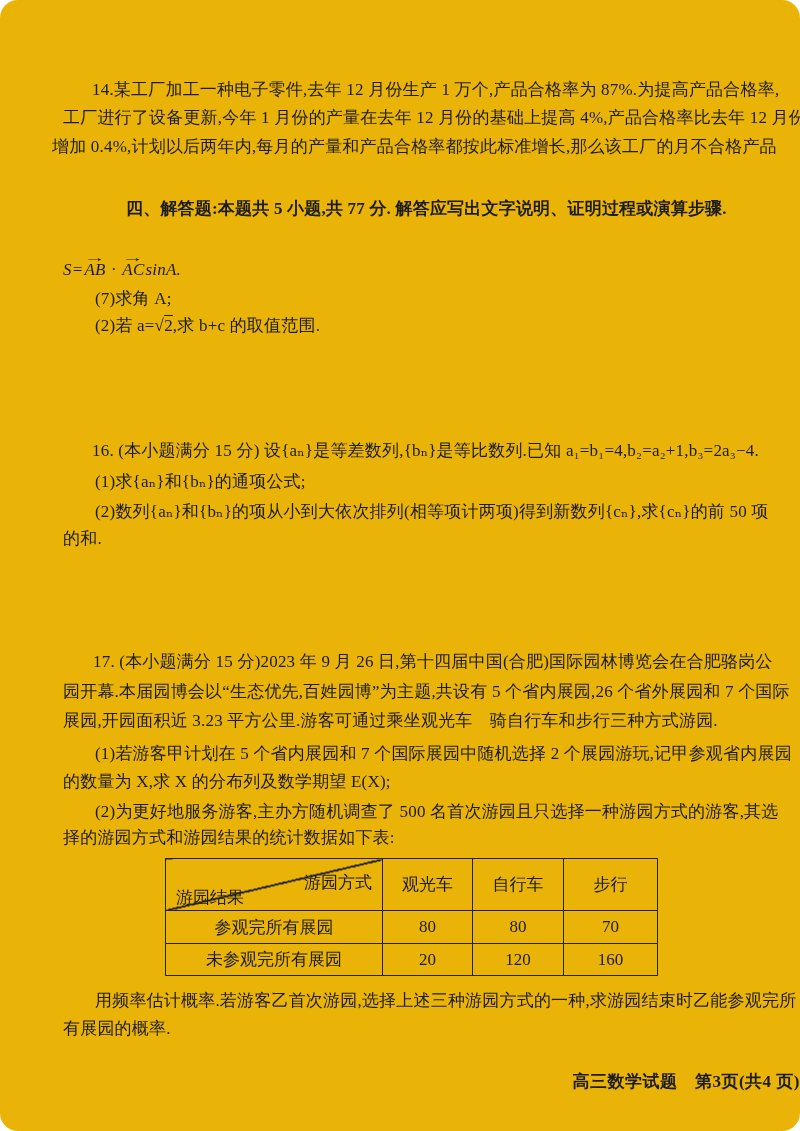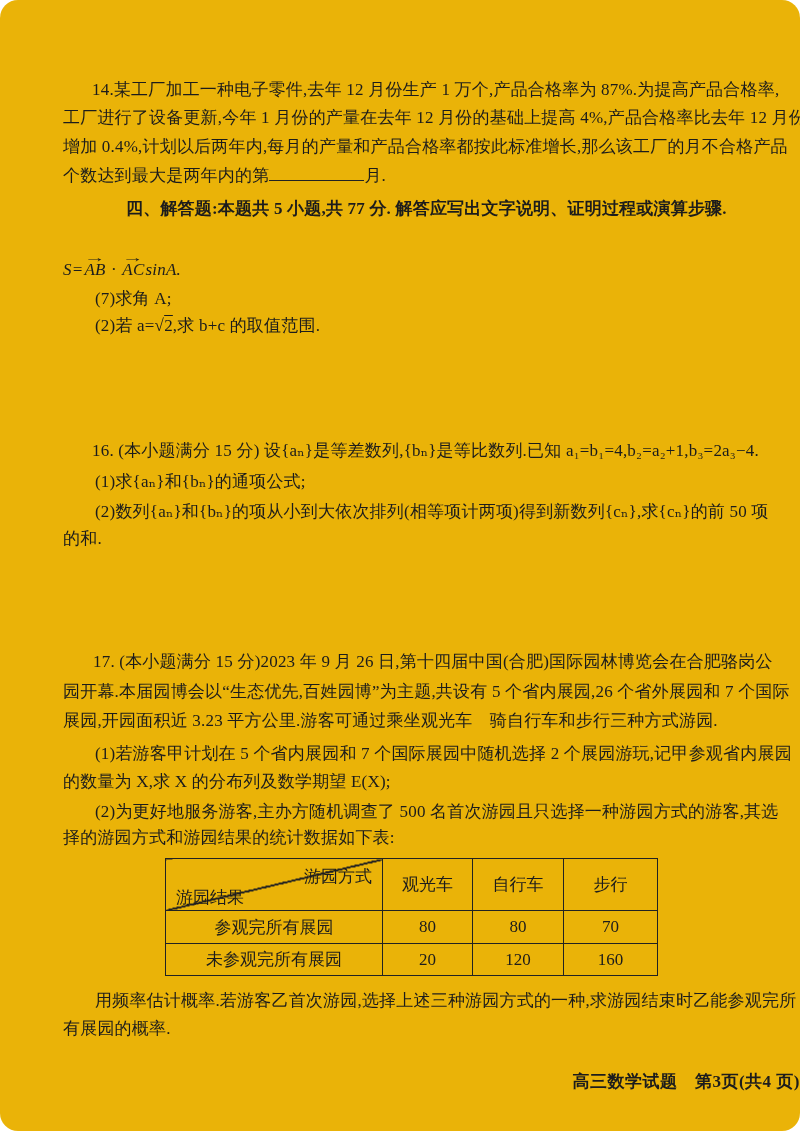--- a/index.html
+++ b/index.html
@@ -62,41 +62,40 @@
     padding: 0;
   }
   .corner {
     position: relative;
     background: linear-gradient(to bottom right,
       transparent calc(50% - 1px),
       #222 calc(50% - 1px),
       #222 calc(50% + 1px),
       transparent calc(50% + 1px));
   }
-  .corner-top { position: absolute; top: 6px; right: 10px; margin-left: 41px; }
+  .corner-top { position: absolute; top: 12px; right: 10px; margin-left: 41px; }
   .corner-bottom { position: absolute; bottom: 1px; left: 10px; text-align: right; }
   .footer {
     position: absolute;
     left: 0;
     width: 800px;
     text-align: right;
     font-size: 17px;
     font-weight: bold;
     letter-spacing: 0.5px;
   }
 </style>
 </head>
 <body>
 
 <div class="page">
 
   <div class="line" style="top:79px;left:92px">14.某工厂加工一种电子零件,去年 12 月份生产 1 万个,产品合格率为 87%.为提高产品合格率,</div>
   <div class="line" style="top:107px;left:63px">工厂进行了设备更新,今年 1 月份的产量在去年 12 月份的基础上提高 4%,产品合格率比去年 12 月份</div>
-  <div class="line" style="top:136px;left:63px">增加 0.4%,计划以后两年内,每月的产量和产品合格率都按此标准增长,那么该工厂的月不合格产品</div>
-  <div class="line" style="top:165px;left:63px"><span>个数达到最大是两年内的第</span><span class="blank"></span><span>月.</span></div>
+  <div class="line" style="top:136px;left:52px">增加 0.4%,计划以后两年内,每月的产量和产品合格率都按此标准增长,那么该工厂的月不合格产品</div>
 
   <div class="line bold" style="top:198px;left:92px">四、解答题:本题共 5 小题,共 77 分. 解答应写出文字说明、证明过程或演算步骤.</div>
 
   <div class="line" style="top:253px;left:63px"><span class="math">S=</span><span class="vec"><span>AB</span></span><span> · </span><span class="vec"><span>AC</span></span><span class="math">sinA.</span></div>
   <div class="line" style="top:288px;left:95px">(7)求角 A;</div>
   <div class="line" style="top:315px;left:95px"><span>(2)若 a=</span><span class="math">√</span><span class="oline">2</span><span>,求 b+c 的取值范围.</span></div>
 
   <div class="line" style="top:440px;left:92px">16. (本小题满分 15 分) 设{aₙ}是等差数列,{bₙ}是等比数列.已知 a₁=b₁=4,b₂=a₂+1,b₃=2a₃−4.</div>
   <div class="line" style="top:471px;left:95px">(1)求{aₙ}和{bₙ}的通项公式;</div>
   <div class="line" style="top:501px;left:95px">(2)数列{aₙ}和{bₙ}的项从小到大依次排列(相等项计两项)得到新数列{cₙ},求{cₙ}的前 50 项</div>

